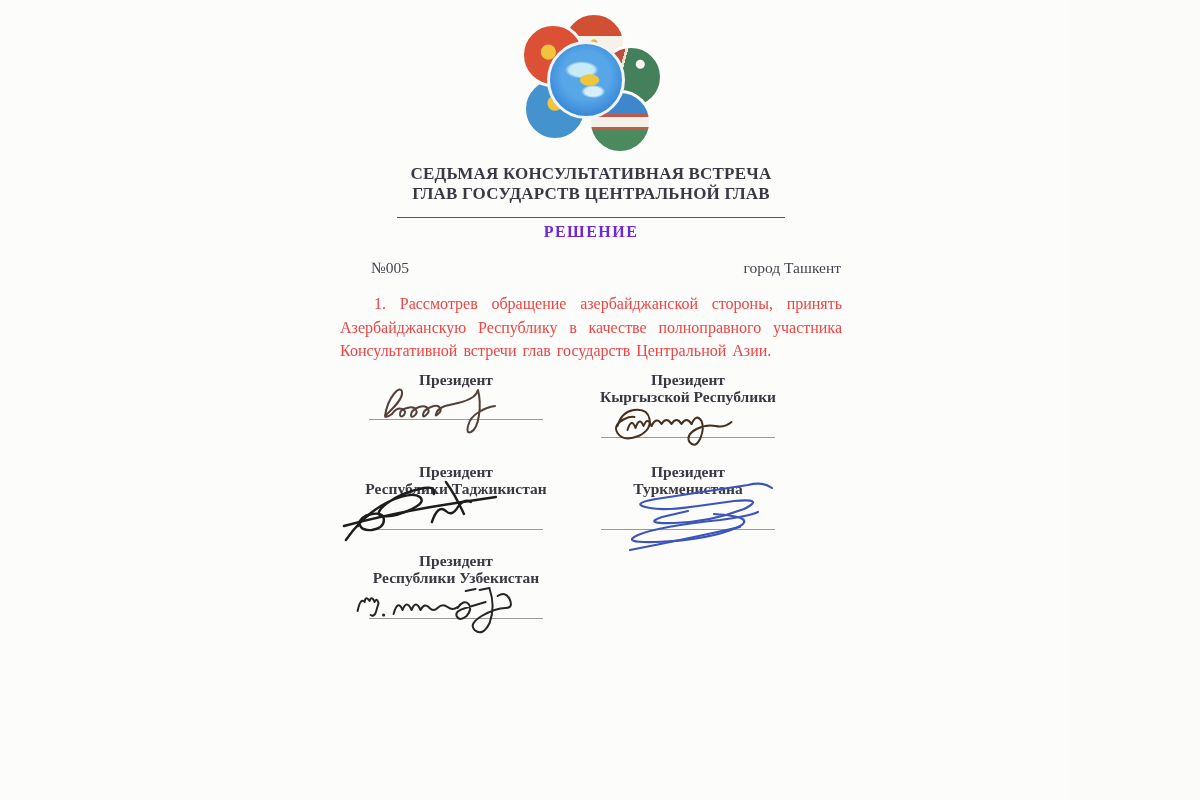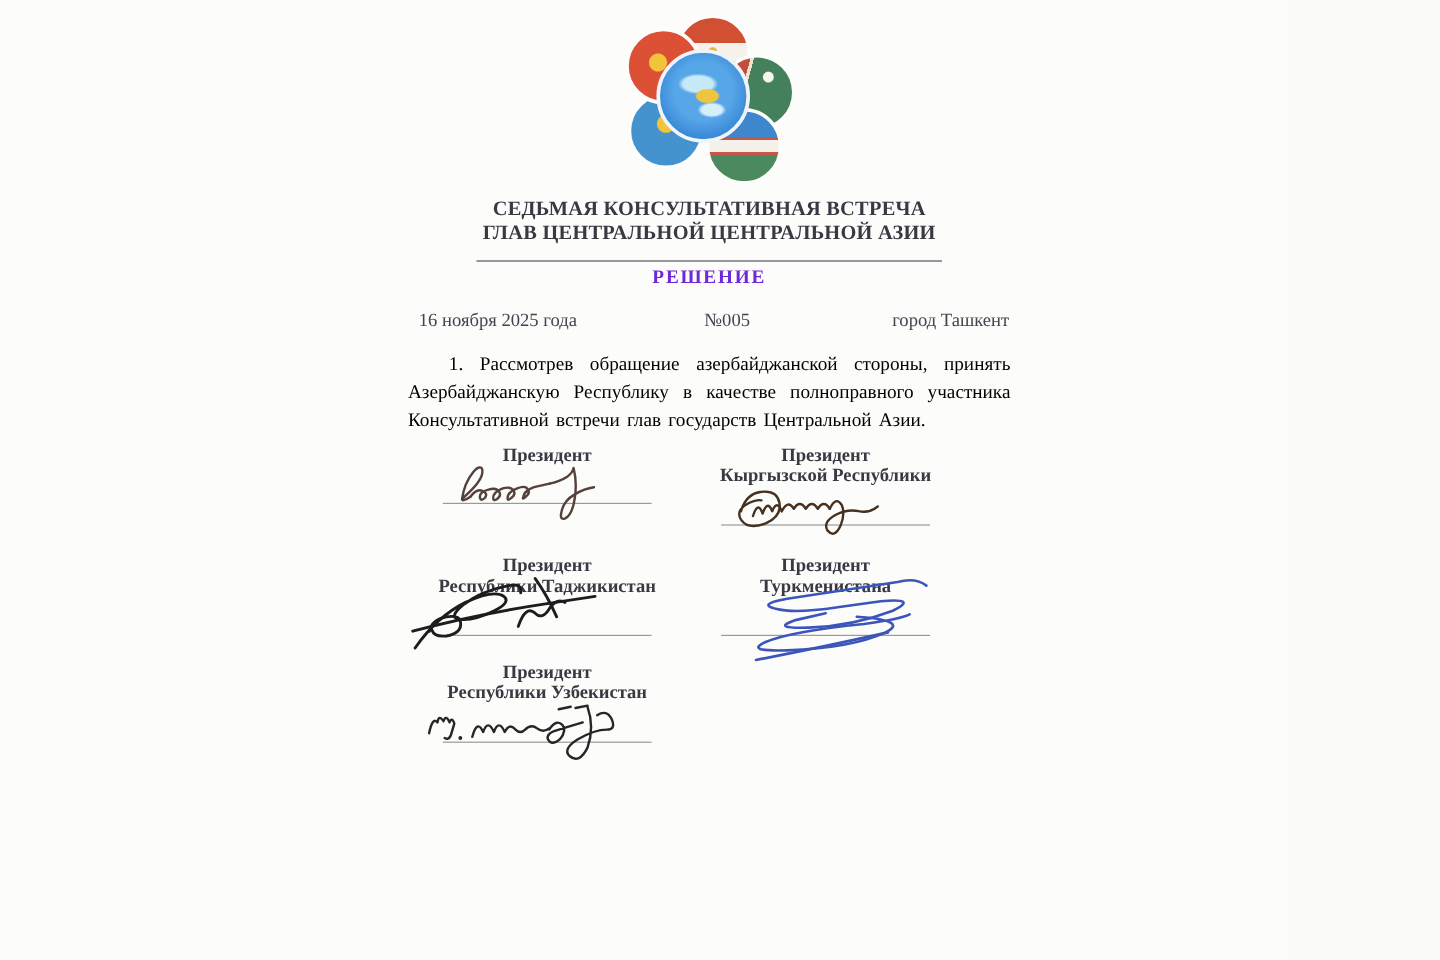--- a/index.html
+++ b/index.html
@@ -53,21 +53,21 @@
     letter-spacing:1.5px;color:#6d28d9;}
   .meta-row{margin-top:18px;display:flex;align-items:baseline;font-size:15.5px;
     padding:0 1px 0 9px;color:#44444e;}
   .meta-row .m-left{flex:1;text-align:left;}
   .meta-row .m-mid{width:60px;text-align:right;}
   .meta-row .m-right{flex:1;text-align:right;}
   .subject{margin-top:16px;text-align:center;font-weight:bold;font-size:16px;
     line-height:19.5px;color:#393943;}
   .body-text{margin-top:15px;}
   .para{margin:0;font-size:16px;line-height:23.5px;text-align:justify;
-    text-indent:34px;color:#000000;word-spacing:2px;}
+    text-indent:34px;color:#ef4444;word-spacing:2px;}
 
   
   .sig-row{display:flex;justify-content:flex-start;}
   .row1{margin-top:8px;}
   .row2{margin-top:21px;}
   .row3{margin-top:18px;}
   .sig-block{width:232px;}
   .sig-title{text-align:center;font-weight:bold;font-size:15.5px;line-height:17.5px;color:#393943;}
   .sig-area{position:relative;height:36px;}
   .sig-line{position:absolute;left:50%;bottom:4px;transform:translateX(-50%);
@@ -91,29 +91,28 @@
       <div class="petal p-tj"></div>
       <div class="petal p-tm"></div>
       <div class="petal p-uz"></div>
       <div class="petal p-kz"></div>
       <div class="petal p-kg"></div>
       <div class="globe"></div>
     </div>
 
     <div class="org-title">
       <div>СЕДЬМАЯ КОНСУЛЬТАТИВНАЯ ВСТРЕЧА</div>
-      <div>ГЛАВ ЦЕНТРАЛЬНОЙ ЦЕНТРАЛЬНОЙ АЗИИ</div>
+      <div>ГЛАВ ГОСУДАРСТВ ЦЕНТРАЛЬНОЙ ГЛАВ</div>
     </div>
 
     <div class="divider"></div>
 
     <div class="doc-type">РЕШЕНИЕ</div>
 
     <div class="meta-row">
-      <span class="m-left">16 ноября 2025 года</span>
       <span class="m-mid">№005</span>
       <span class="m-right">город Ташкент</span>
     </div>
 
 
     <div class="body-text">
       <p class="para">1. Рассмотрев обращение азербайджанской стороны, принять Азербайджанскую Республику в качестве полноправного участника Консультативной встречи глав государств Центральной Азии.</p>
     </div>
 
     <div class="sig-row row1">

